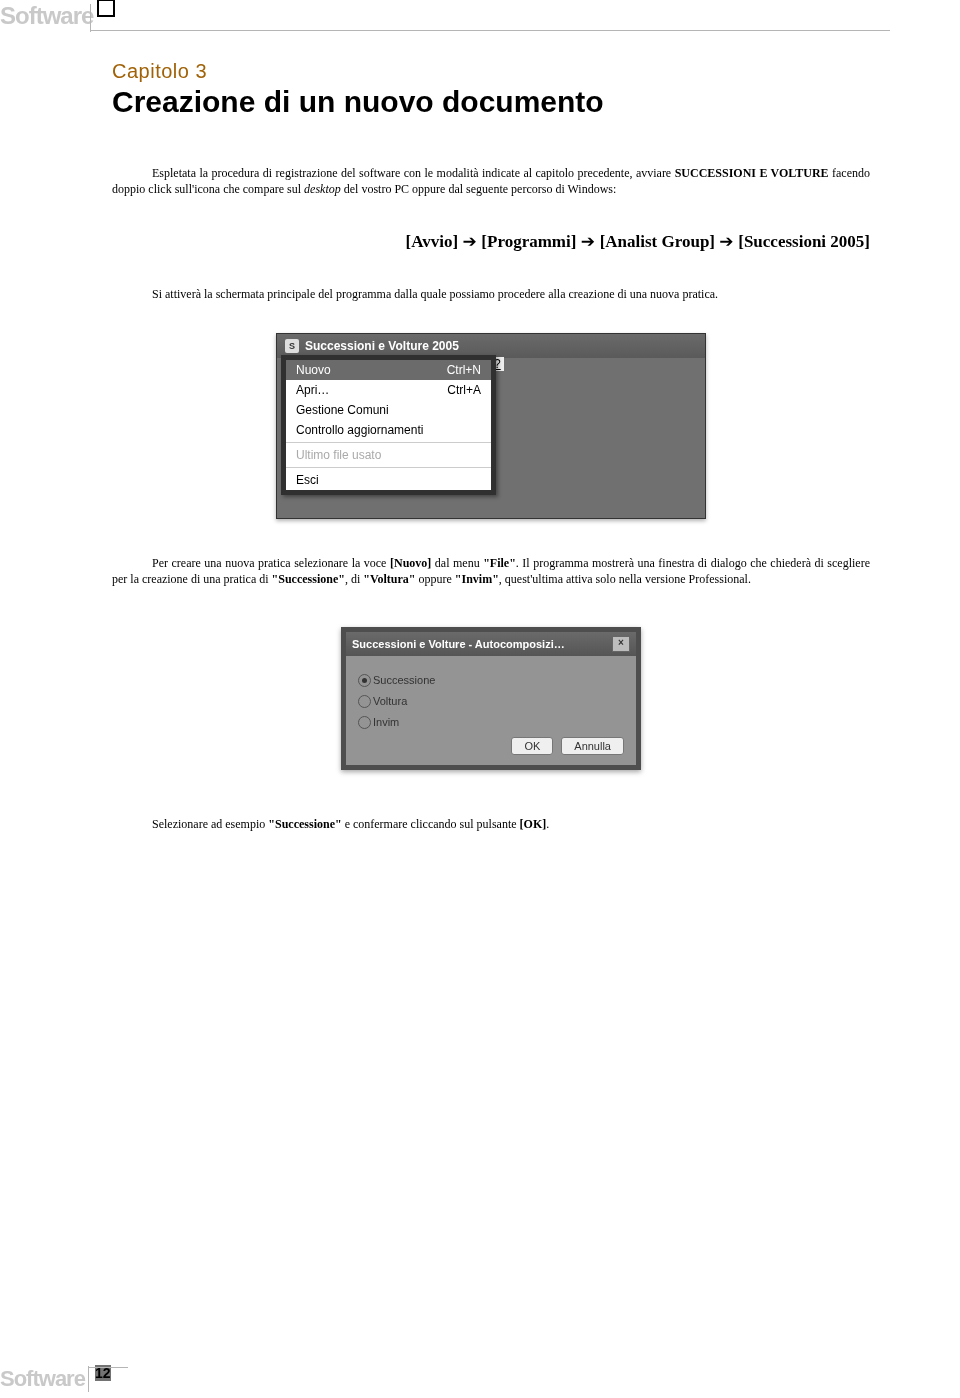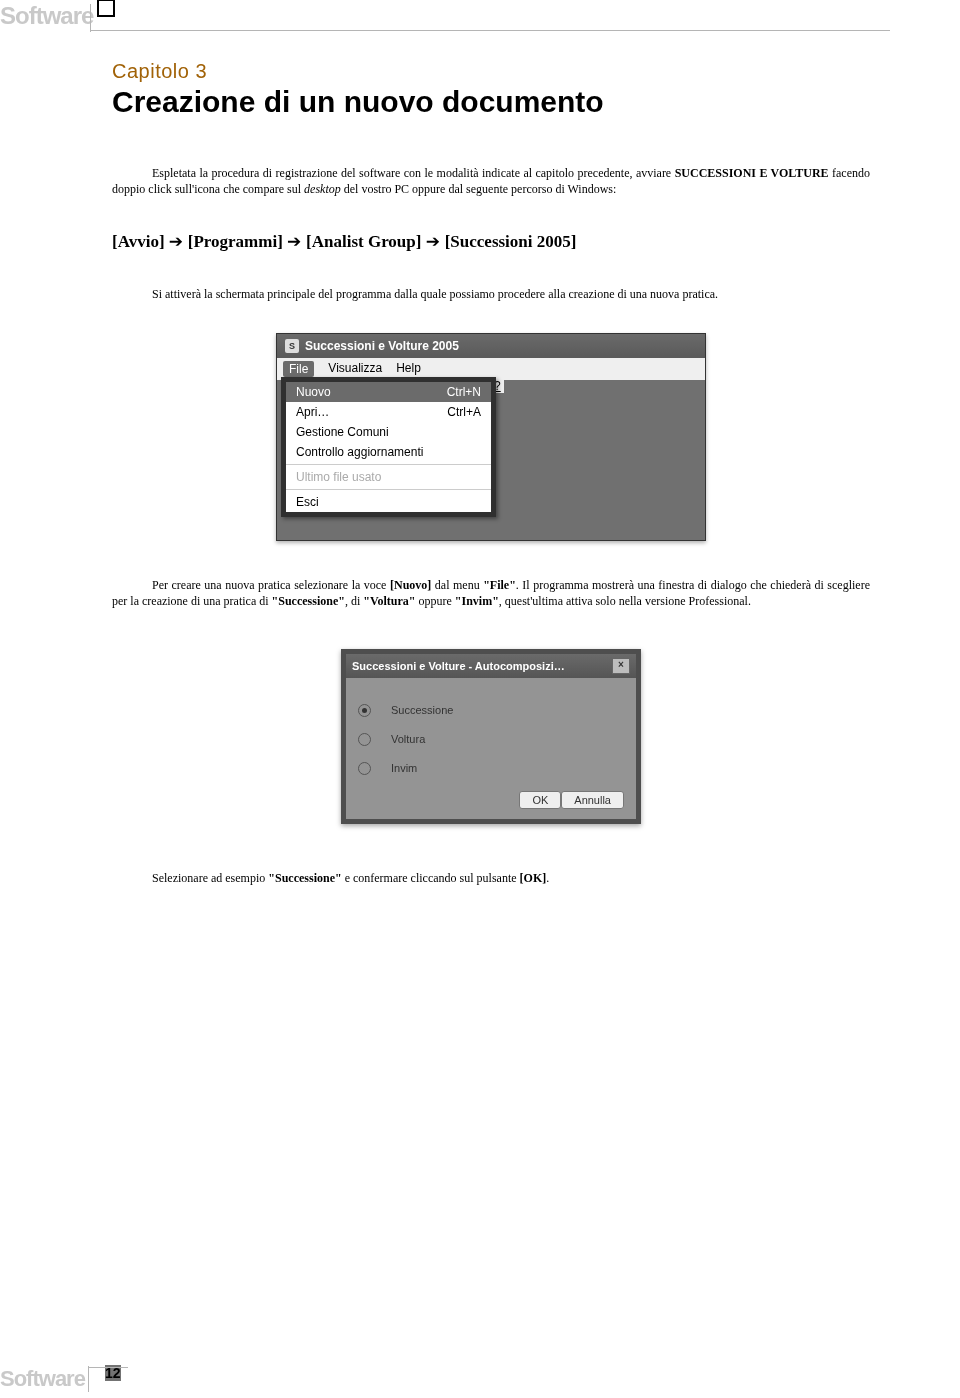--- a/index.html
+++ b/index.html
@@ -9,21 +9,21 @@
   .hdr-word{font-family:Arial,Helvetica,sans-serif;font-weight:900;font-size:24px;color:#c9c9c9;letter-spacing:-1px;margin-right:4px}
   .hdr-sq{width:14px;height:14px;border:2px solid #000;background:#fff;position:relative;top:-8px}
   .hdr-rule{position:absolute;top:30px;left:90px;width:800px;border-top:1px solid #b5b5b5}
   .vline{position:absolute;top:4px;left:90px;height:28px;border-left:1px solid #b5b5b5}
 
   .chapter{font-family:Arial,Helvetica,sans-serif;font-size:20px;color:#a16207;margin-top:24px;letter-spacing:.5px}
   h1.title{font-family:Arial,Helvetica,sans-serif;font-weight:700;font-size:30px;margin:2px 0 46px 0}
 
   p{font-size:12px;line-height:1.35;text-align:justify;margin:0 0 14px 0}
   .indent{text-indent:40px}
-  .path{text-align:left;font-size:17px;margin:34px 0}
+  .path{text-align:right;font-size:17px;margin:34px 0}
   .arrow{font-family:Arial,sans-serif}
 
   
   .shot1{width:430px;margin:30px auto 36px auto;filter:grayscale(1)}
   .win{background:#6e6e6e;border:1px solid #333;box-shadow:0 2px 4px rgba(0,0,0,.3)}
   .titlebar{background:linear-gradient(#6a6a6a,#5a5a5a);color:#fff;font:bold 12px Tahoma,Arial,sans-serif;padding:5px 8px;display:flex;align-items:center;gap:6px}
   .titlebar .ico{width:14px;height:14px;background:#ddd;color:#333;font:bold 9px/14px Arial;text-align:center;border-radius:2px}
   .menubar{background:#efefef;padding:3px 6px;font:12px Tahoma,Arial,sans-serif;color:#000;display:flex;gap:14px}
   .menubar .m-open{background:#4a6ea9;color:#fff;padding:1px 6px;border-radius:2px}
   .client{background:#707070;height:160px;position:relative}
@@ -34,30 +34,30 @@
   .dropdown .dis{color:#aaa}
   .qmark{position:absolute;top:-1px;left:214px;font:12px Tahoma,Arial,sans-serif;color:#000;background:#efefef;padding:0 3px;text-decoration:underline}
 
   
   .shot2{width:300px;margin:40px auto 46px auto;filter:grayscale(1)}
   .dlg{border:5px solid #1d4ed8;background:#14b8a6;box-shadow:0 2px 5px rgba(0,0,0,.35)}
   .dlg .titlebar{background:linear-gradient(#6a6a6a,#555);font-size:11px;padding:4px 6px;justify-content:space-between}
   .dlg .close{width:16px;height:14px;background:#bdbdbd;border:1px solid #666;font:bold 10px/12px Arial;text-align:center;color:#333}
   .dlg-body{padding:10px 12px;font:11px Tahoma,Arial,sans-serif;color:#333}
   .dlg-body .instr{margin-bottom:12px;line-height:1.3}
-  .opt{display:flex;align-items:center;gap:20px;margin:16px 0}
+  .opt{display:flex;align-items:center;gap:2px;margin:8px 0}
   .radio{width:11px;height:11px;border:1px solid #555;border-radius:50%;display:inline-flex;align-items:center;justify-content:center}
   .radio.on::after{content:"";width:5px;height:5px;background:#333;border-radius:50%}
-  .btns{display:flex;justify-content:flex-end;margin-top:6px}
+  .btns{display:flex;justify-content:flex-end;gap:8px;margin-top:6px}
   .btn{border:1px solid #777;background:#efefef;padding:2px 12px;font:11px Tahoma,Arial,sans-serif;border-radius:3px}
 
   
   .ftr{position:absolute;bottom:6px;left:0;display:flex;align-items:center}
   .ftr .hdr-word{font-size:22px}
-  .ftr .pg{font:bold 14px Arial,sans-serif;background:#737373;margin-left:16px;position:relative;top:-6px}
+  .ftr .pg{font:bold 14px Arial,sans-serif;background:#737373;margin-left:6px;position:relative;top:-6px}
   .ftr-rule{position:absolute;bottom:30px;left:88px;width:40px;border-top:1px solid #b5b5b5}
   .ftr-v{position:absolute;bottom:6px;left:88px;height:26px;border-left:1px solid #b5b5b5}
 
   b{font-weight:bold}
 </style>
 </head>
 <body>
 
 <div class="page">
 
@@ -85,25 +85,20 @@
     <b>[Successioni 2005]</b>
   </div>
 
   <p class="indent">Si attiverà la schermata principale del programma dalla quale possiamo procedere alla creazione di una nuova pratica.</p>
 
   <div class="shot1">
     <div class="win">
       <div class="titlebar">
         <span class="ico">S</span>
         <span>Successioni e Volture 2005</span>
-      </div>
-      <div class="menubar">
-        <span class="m-open">File</span>
-        <span>Visualizza</span>
-        <span>Help</span>
       </div>
       <div class="client">
         <span class="qmark">?</span>
         <div class="dropdown">
           <div class="row sel">
             <span>Nuovo</span>
             <span>Ctrl+N</span>
           </div>
           <div class="row">
             <span>Apri…</span>

